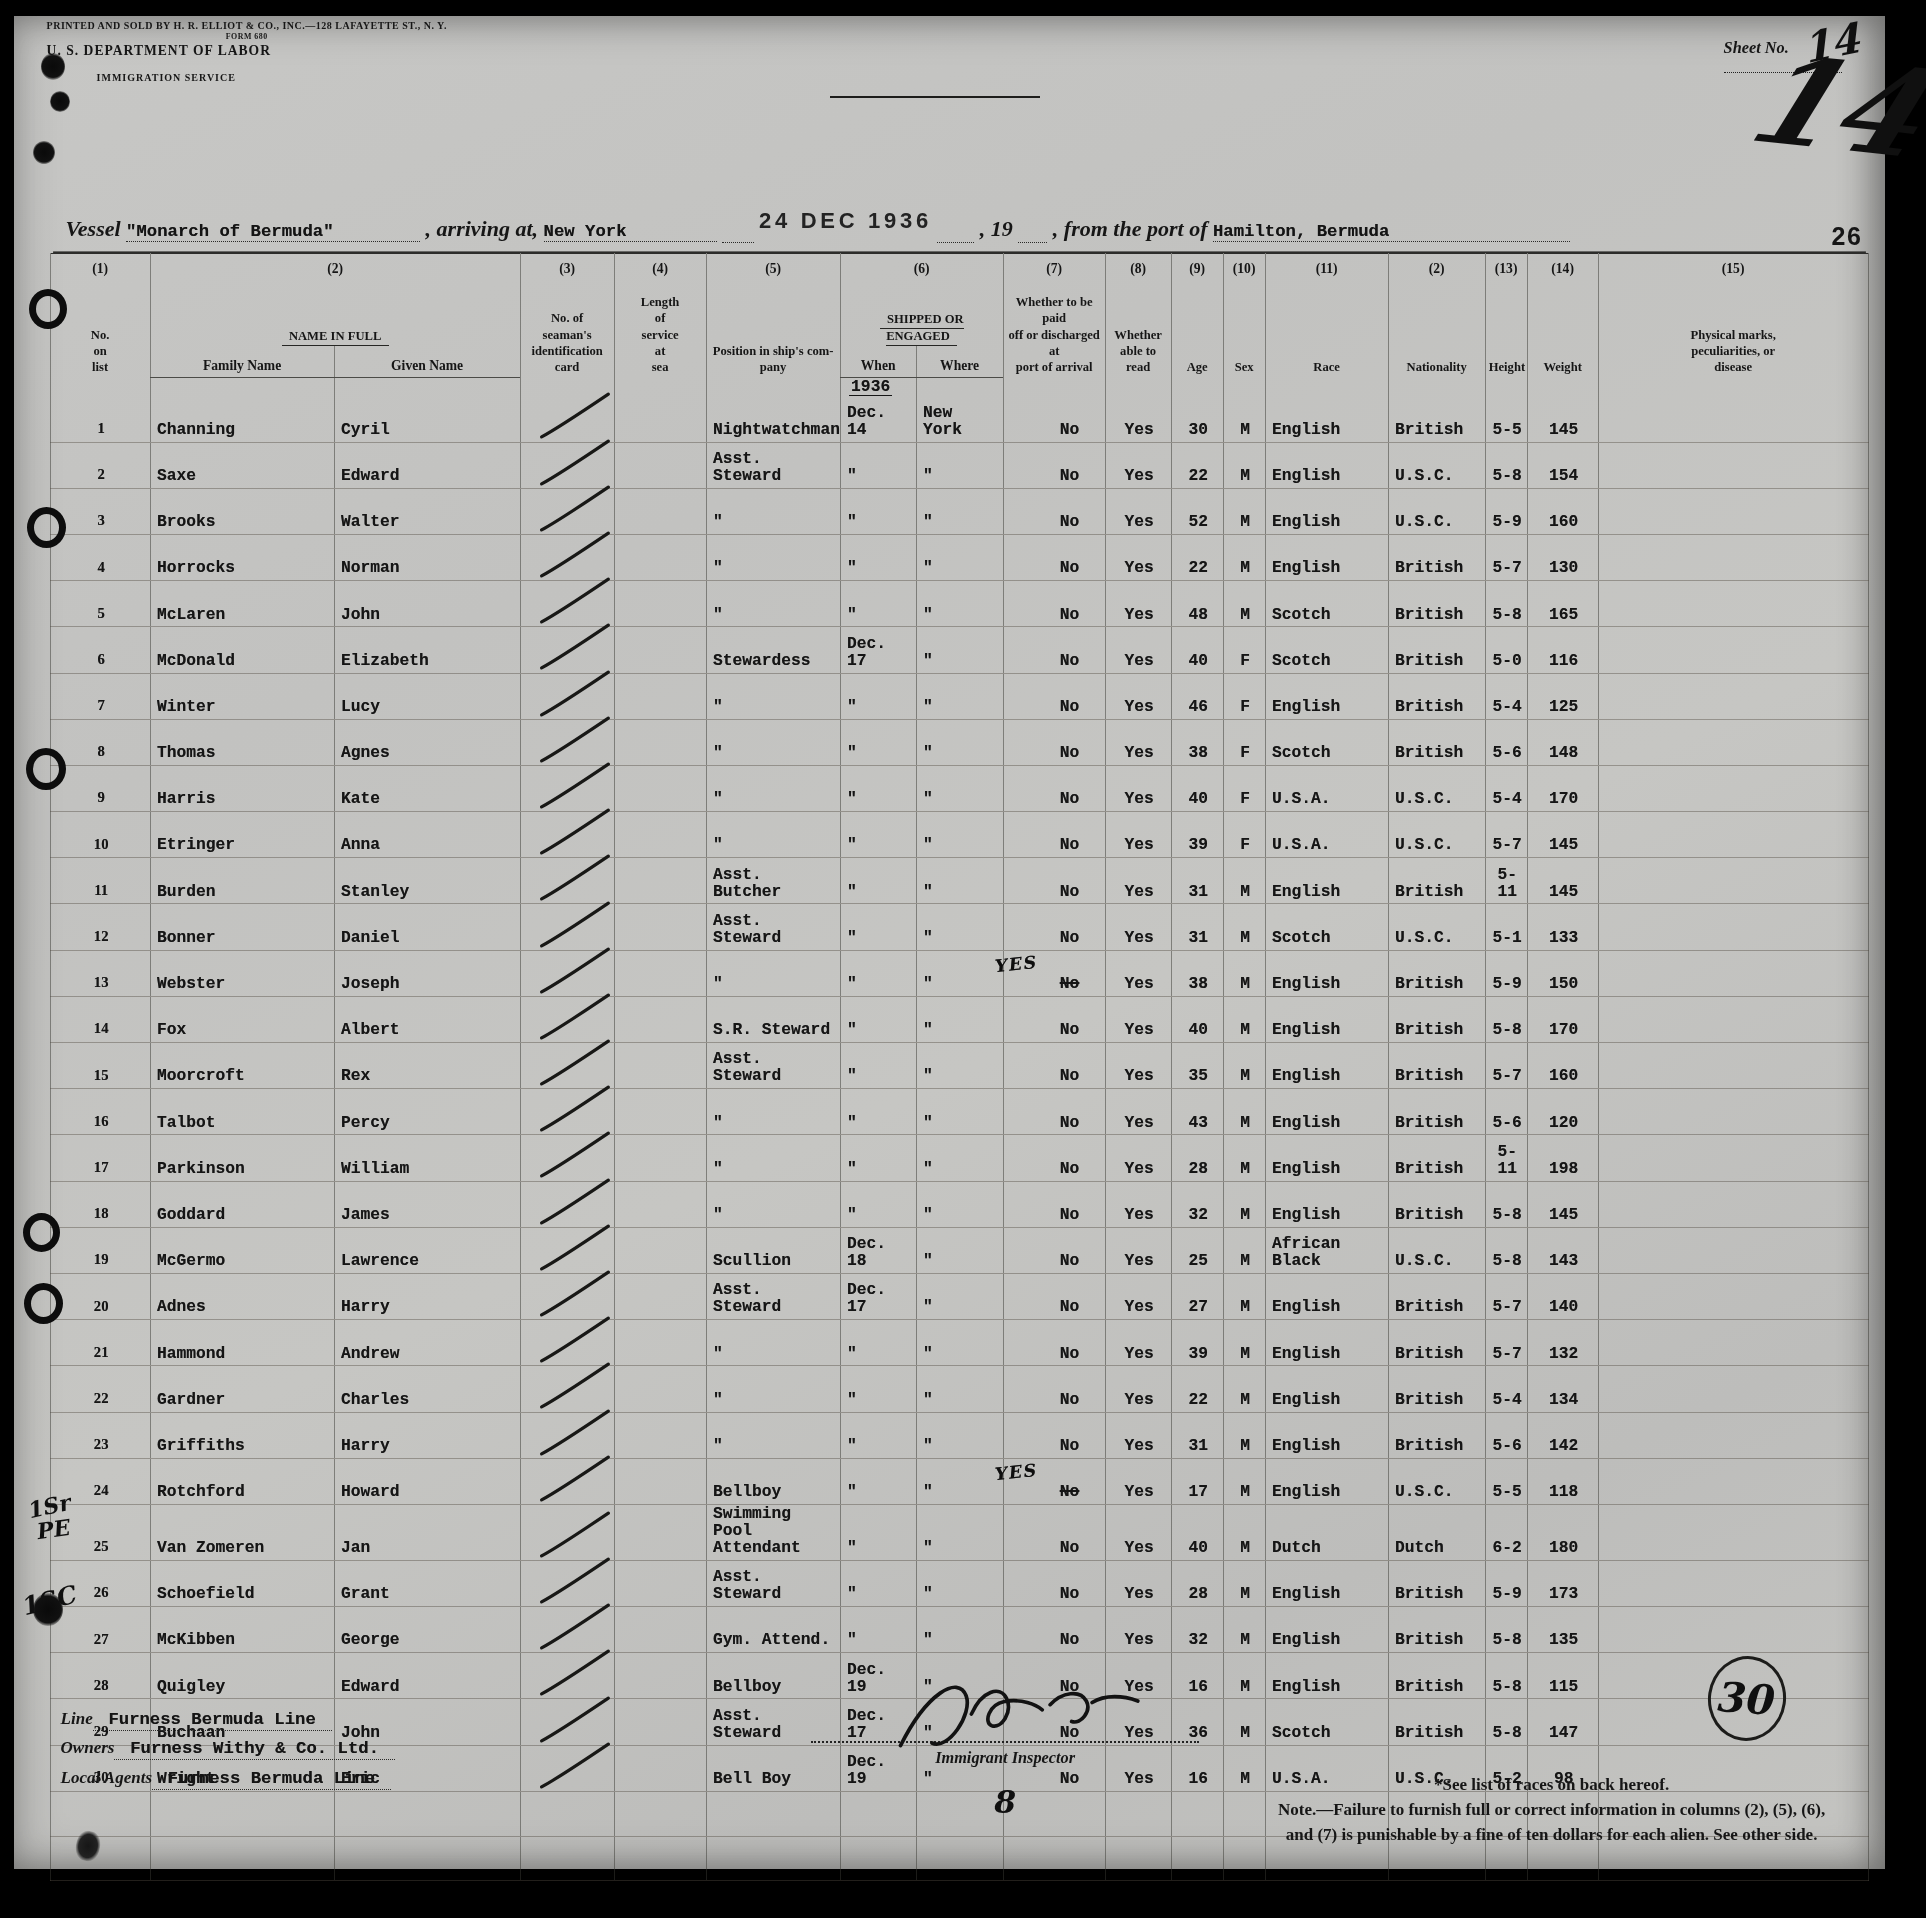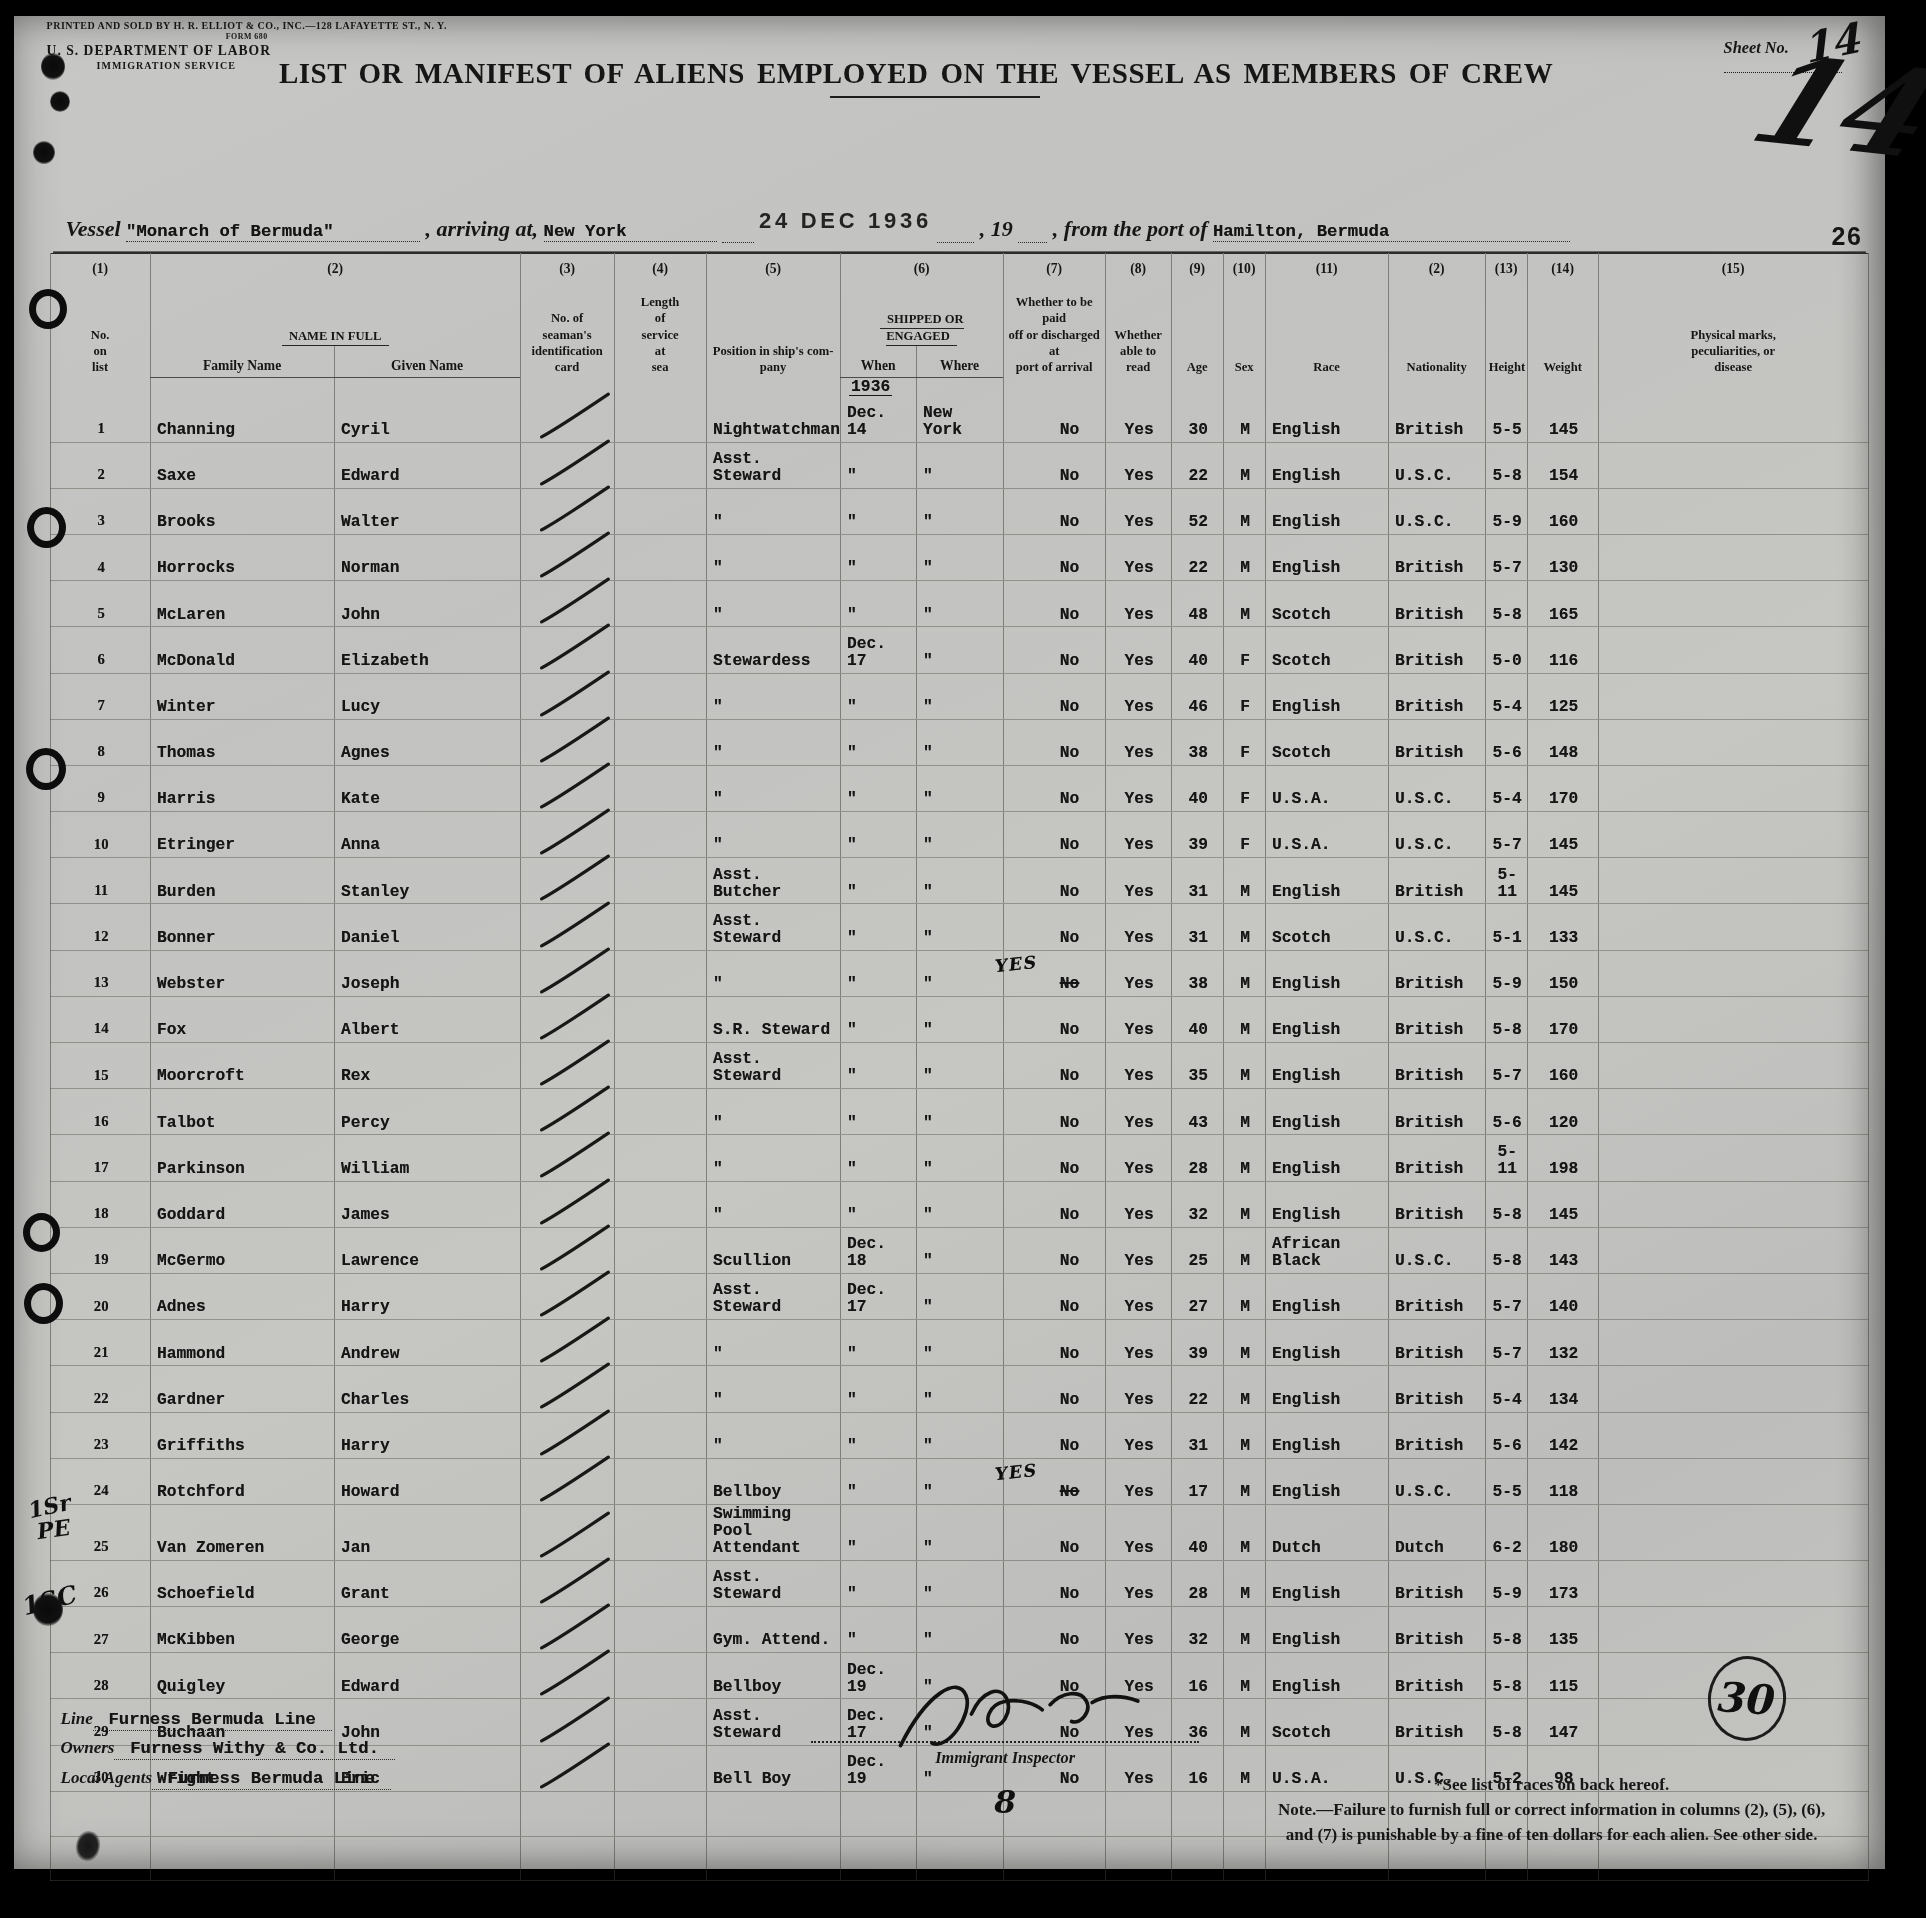--- a/index.html
+++ b/index.html
@@ -6,21 +6,21 @@
   .paper{position:absolute;left:13.6px;top:15.7px;width:1871px;height:1853px;
     background:linear-gradient(155deg,#c7c7c5 0%,#c2c2c0 30%,#c6c6c3 55%,#bdbdbb 80%,#c4c4c1 100%);
     box-shadow:inset 0 0 47px rgba(0,0,0,.25), inset -13px 0 31.5px rgba(0,0,0,.28);
     font-family:"Liberation Serif",serif;color:#161616;}
   .abs{position:absolute;}
   
   .printer-block{left:33px;top:4.2px;font-weight:bold;line-height:1.25;}
   .printer-line{font-size:10px;letter-spacing:0.5px;}
   .form-no{font-size:7.9px;text-align:center;letter-spacing:0.5px;}
   .dept{font-size:13.6px;letter-spacing:1px;margin-top:1px;}
-  .svc{font-size:10px;letter-spacing:1px;margin-left:50px;}
+  .svc{font-size:10px;letter-spacing:1px;margin-left:50px;margin-top:12px;}
   .title{left:0;top:41px;width:1805px;text-align:center;font-size:29px;font-weight:bold;letter-spacing:0.5px;word-spacing:4.2px;}
   .title-rule{left:816px;top:80px;width:210px;height:2.1px;background:#1d1d1b;}
   .subtitle{left:94px;top:88px;width:1616px;text-align:center;font-size:14px;font-weight:bold;line-height:1.55;}
   .sheet-no{left:1710px;top:22px;font-style:italic;font-size:16.3px;font-weight:bold;}
   .sheet-no .dots{display:inline-block;width:118px;border-bottom:1.6px dotted #222;height:13.6px;}
   .hw{font-family:"DejaVu Serif",serif;font-style:italic;font-weight:bold;color:#101010;}
   .sheet-hw{left:1792px;top:3.1px;font-size:41px;transform:rotate(-12deg) skewX(-8deg);}
   .big-14{left:1748px;top:31.5px;font-size:121px;transform:rotate(6deg) skewX(-16deg);line-height:1;}
   .stamp-26{left:1818px;top:206px;font-family:"Liberation Sans",sans-serif;font-weight:bold;font-size:25px;letter-spacing:1.6px;}
   
@@ -87,21 +87,20 @@
 
 <div class="paper">
 
   <div class="abs printer-block">
     <div class="printer-line">PRINTED AND SOLD BY H. R. ELLIOT &amp; CO., INC.—128 LAFAYETTE ST., N. Y.</div>
     <div class="form-no">FORM 680</div>
     <div class="dept">U. S. DEPARTMENT OF LABOR</div>
     <div class="svc">IMMIGRATION SERVICE</div>
   </div>
 
-  <div class="abs title">LIST OR MANIFEST OF ALIENS EMPLOYED ON THE VESSEL AS MEMBERS OF CREW</div>
   <div class="abs title-rule"></div>
 
   <div class="abs sheet-no">
     <span>Sheet No.</span><span class="dots"></span>
   </div>
   <div class="abs hw sheet-hw">14</div>
   <div class="abs hw big-14">14</div>
   <div class="abs stamp-26">26</div>
 
   <div class="abs vessel-line">

